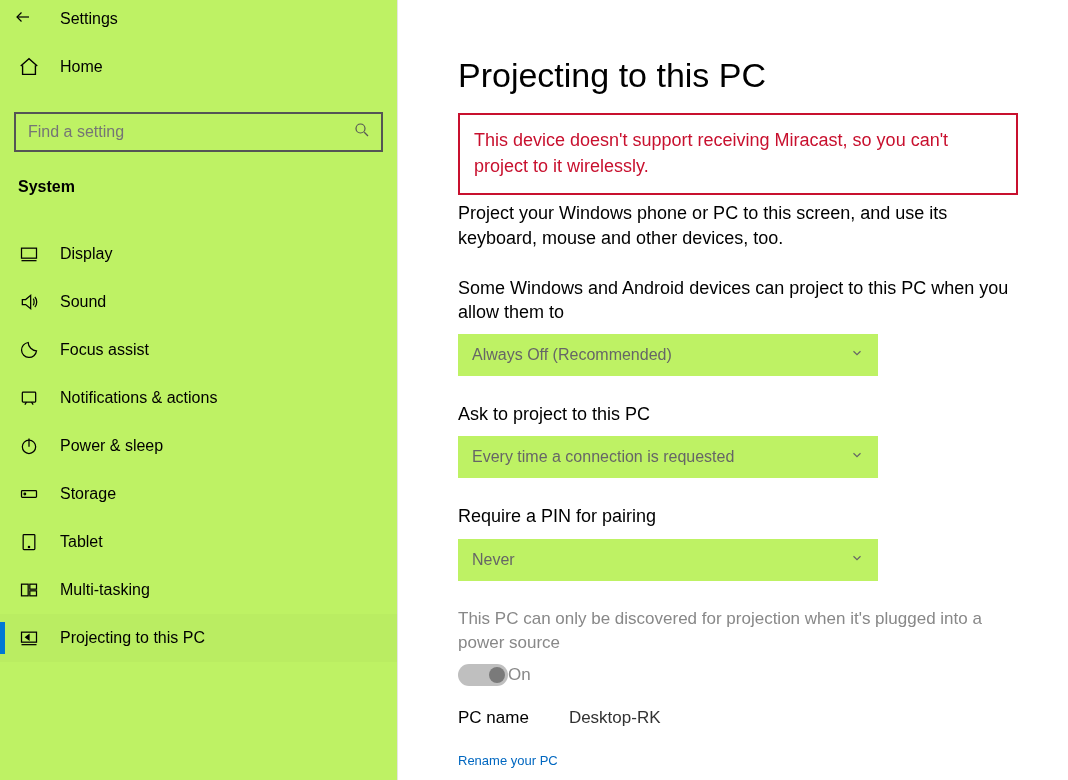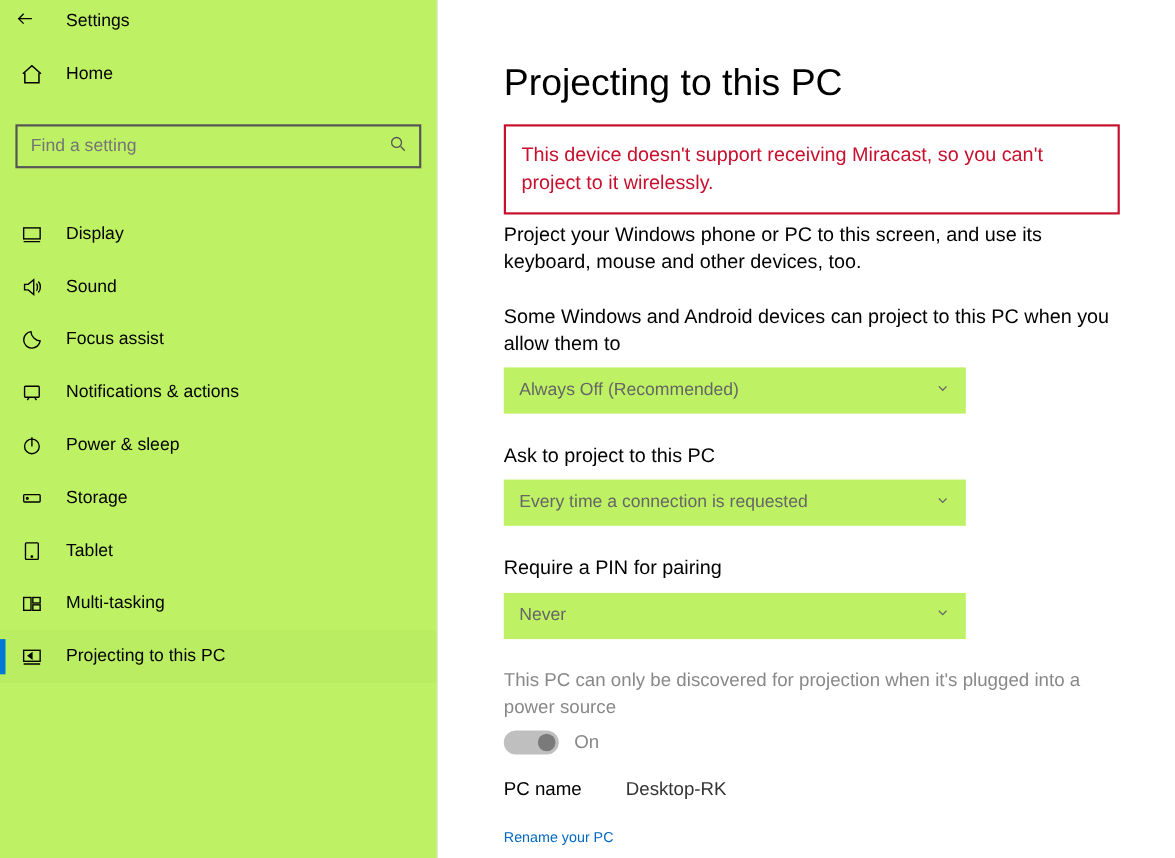--- a/index.html
+++ b/index.html
@@ -107,21 +107,21 @@
     padding: 0 14px;
     font-size: 16px;
     margin-bottom: 26px;
   }
   .select .chev svg { width: 14px; height: 14px; }
   .disabled-note {
     font-size: 17px; color: #888;
     line-height: 1.4; margin: 0 0 10px 0;
   }
   .toggle-row {
-    display: flex; align-items: center; gap: 14px;
+    display: flex; align-items: center; 
     margin-bottom: 22px;
   }
   .toggle {
     width: 50px; height: 22px;
     border-radius: 11px;
     background: #bfbfbf;
     position: relative;
   }
   .toggle::after {
     content: "";
@@ -168,20 +168,21 @@
         <input placeholder="Find a setting" style="">
         <span>
           <svg viewBox="0 0 24 24" width="18" height="18" fill="none" stroke="#555" stroke-width="1.6">
               <circle cx="10" cy="10" r="6"></circle>
               <path d="M20 20l-5-5"></path>
             </svg>
         </span>
       </div>
     </div>
 
+    <div class="category">System</div>
 
     <nav class="nav-list">
       <div class="nav-item">
         <span class="icon">
             <svg viewBox="0 0 24 24" fill="none" stroke="#000" stroke-width="1.5">
               <rect x="3" y="5" width="18" height="12"></rect>
               <path d="M3 20h18"></path>
             </svg>
           </span>
         <span>Display</span>

